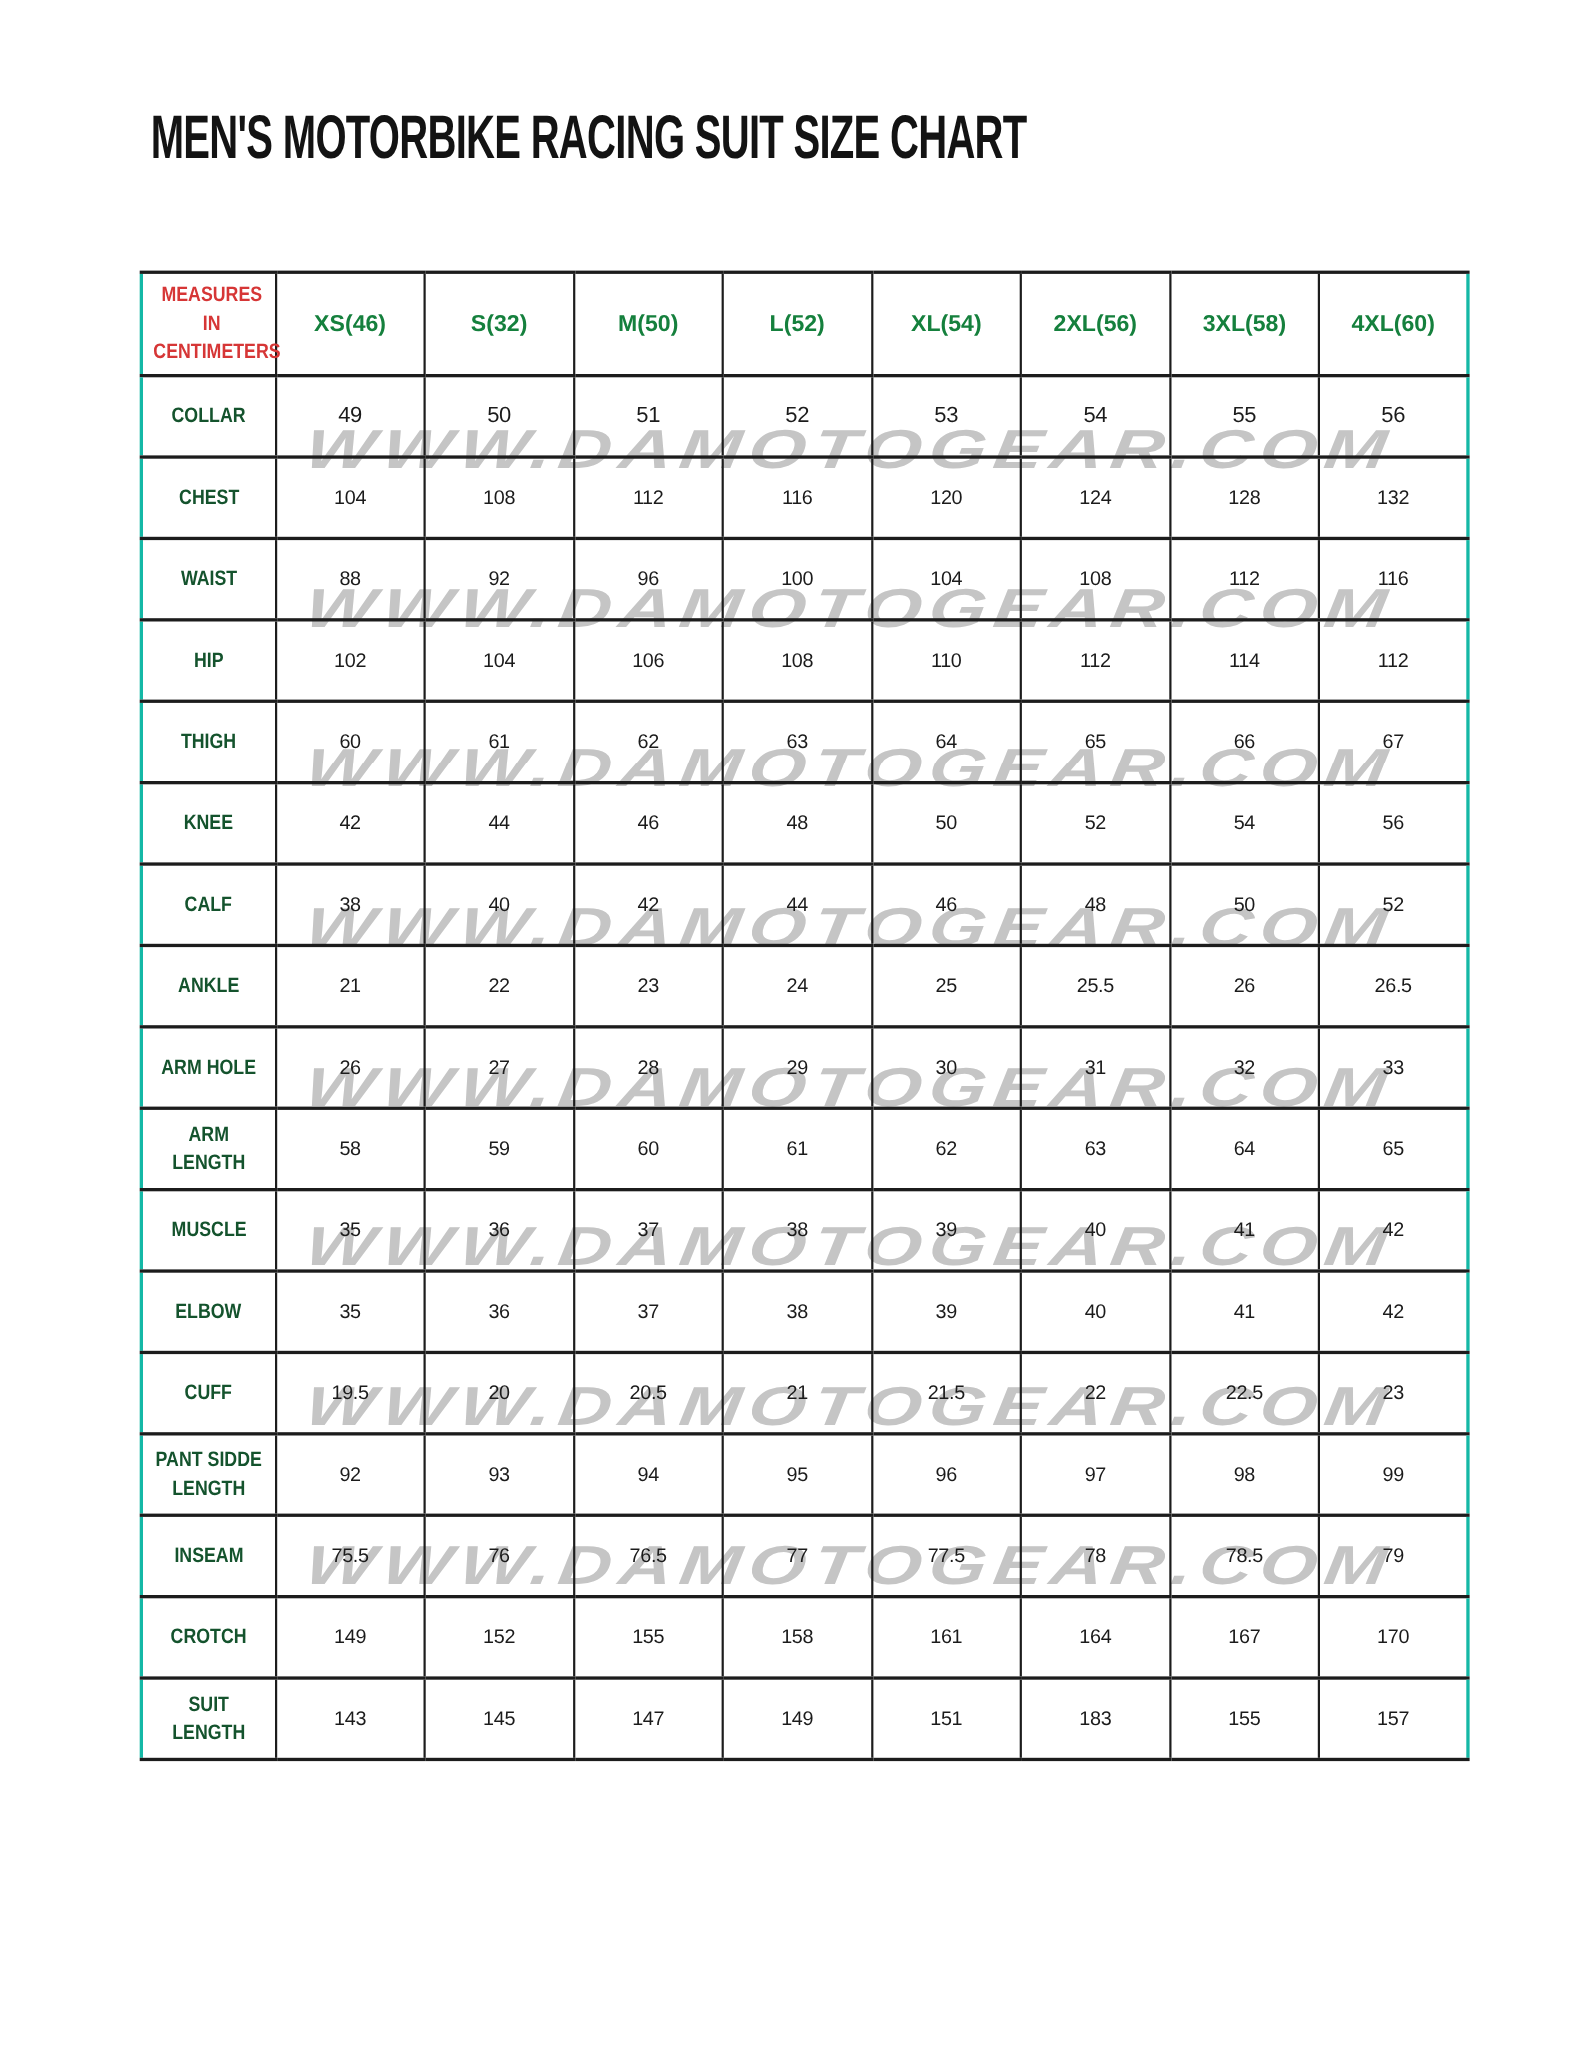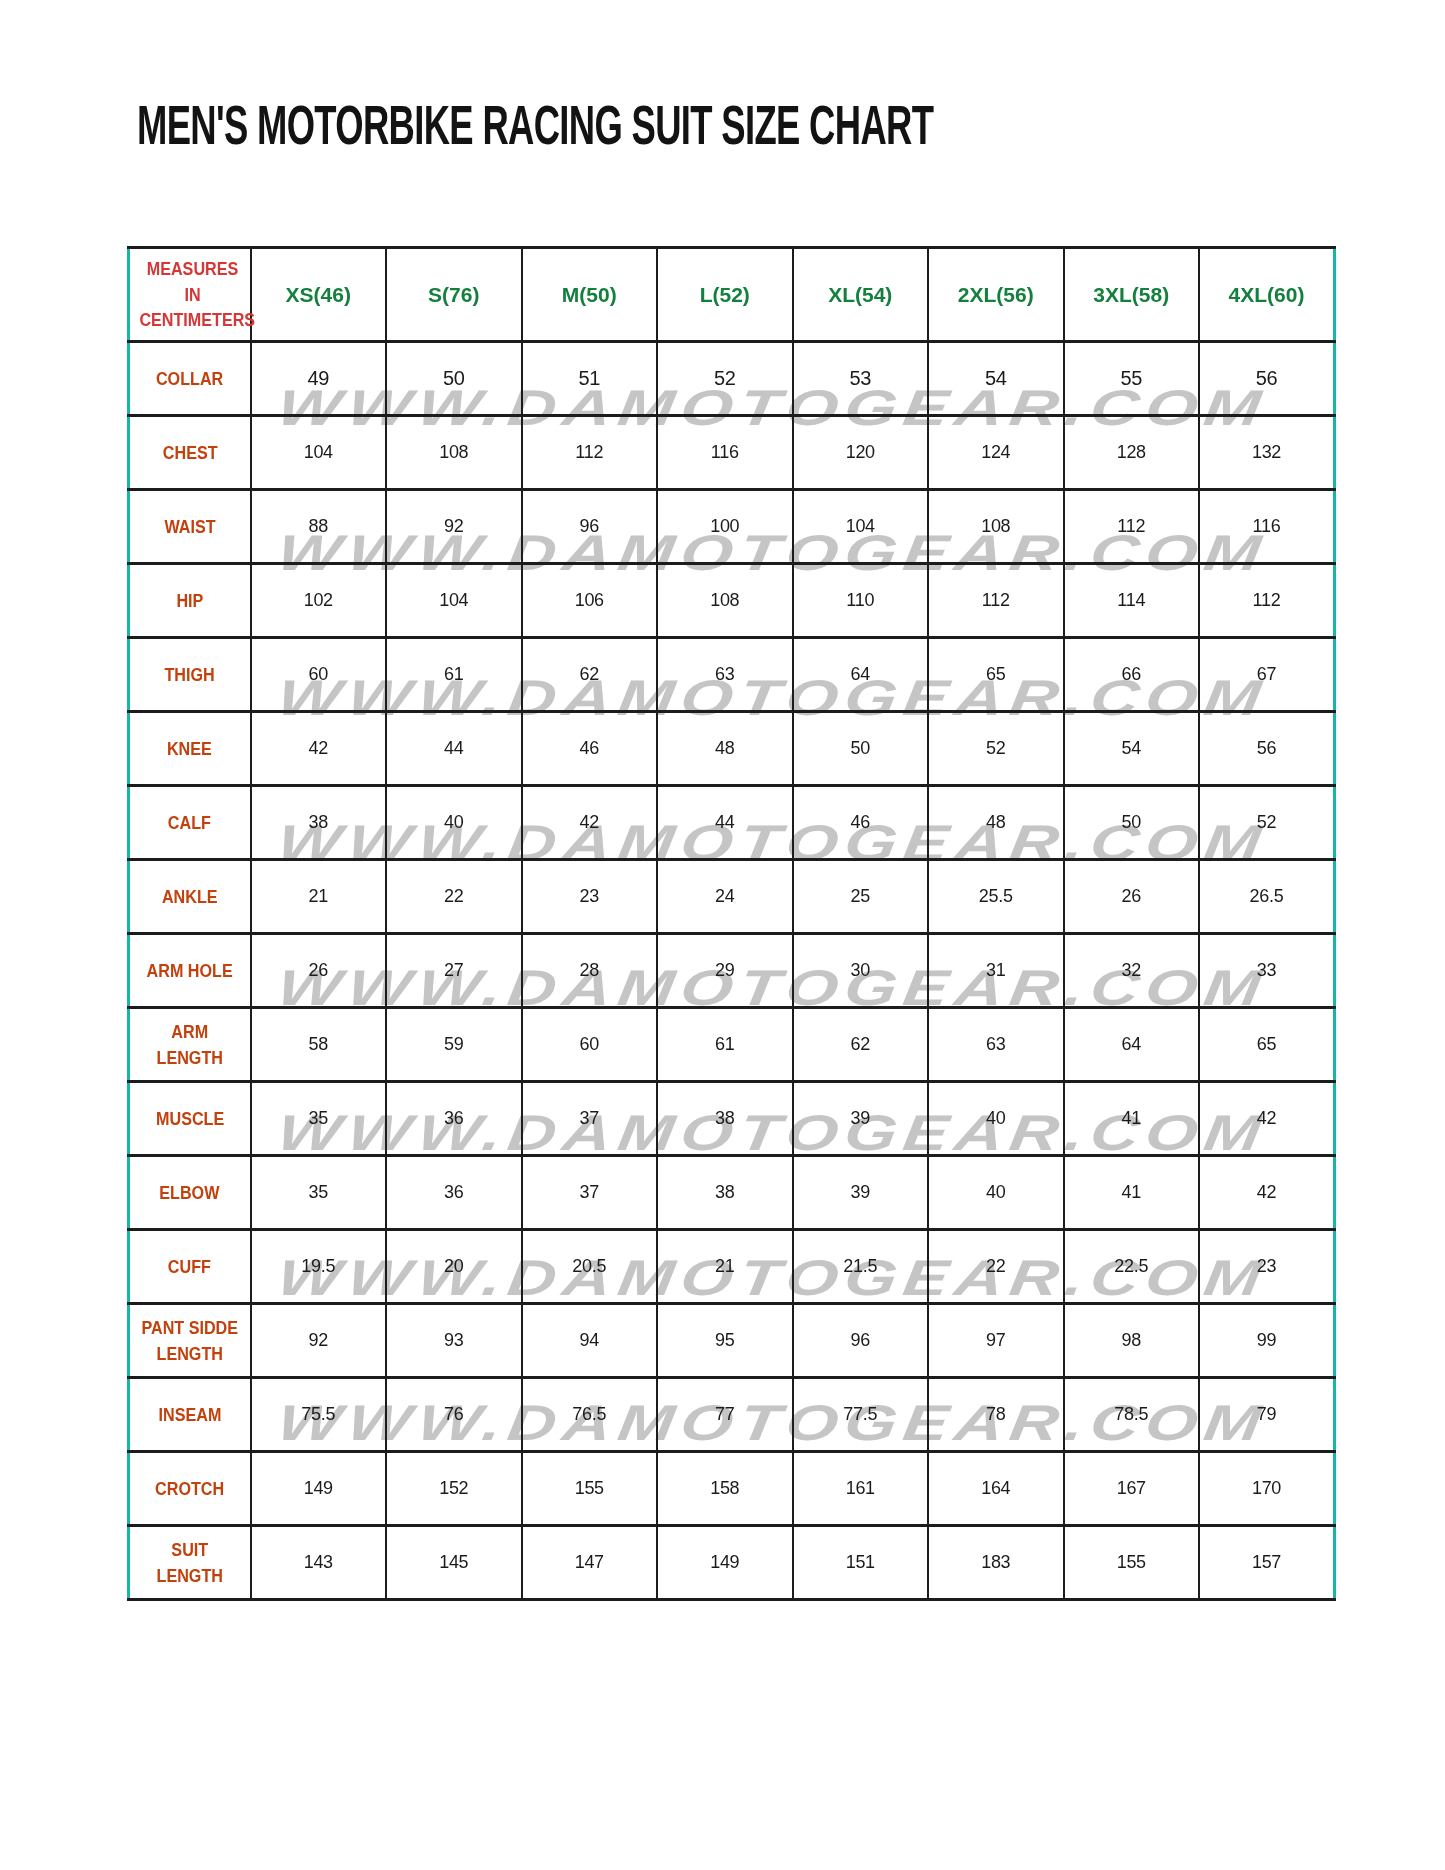--- a/index.html
+++ b/index.html
@@ -32,21 +32,21 @@
   .size-table thead tr { height:94px; }
   .size-table tbody tr { height:74px; }
   .measures-cell { color:#d63636; }
   .cnd {
     display:inline-block; max-width:125px;
     transform:scaleX(0.85); transform-origin:center;
     font-weight:bold; font-size:19px; line-height:1.35;
   }
   .measures-cell .cnd { font-size:19px; }
   .col-h { font-size:21px; font-weight:bold; color:#15803d; }
-  .row-label { color:#c2410c; }
+  .row-label { color:#14532d; }
   .size-table td { font-size:18px; color:#1b1b1b; letter-spacing:-0.3px; }
   .size-table tbody tr:first-child td { font-size:20px; }
 </style>
 </head>
 <body>
 
 <div class="page">
 
   <h1 class="title">MEN'S MOTORBIKE RACING SUIT SIZE CHART</h1>
 
@@ -72,21 +72,21 @@
         <col style="width:135.5px">
         <col style="width:135.5px">
         <col style="width:135.5px">
     </colgroup>
     <thead>
       <tr>
         <th class="measures-cell">
           <span class="cnd">MEASURES IN CENTIMETERS</span>
         </th>
         <th class="col-h">XS(46)</th>
-        <th class="col-h">S(76)</th>
+        <th class="col-h">S(32)</th>
         <th class="col-h">M(50)</th>
         <th class="col-h">L(52)</th>
         <th class="col-h">XL(54)</th>
         <th class="col-h">2XL(56)</th>
         <th class="col-h">3XL(58)</th>
         <th class="col-h">4XL(60)</th>
       </tr>
     </thead>
     <tbody>
         <tr>

